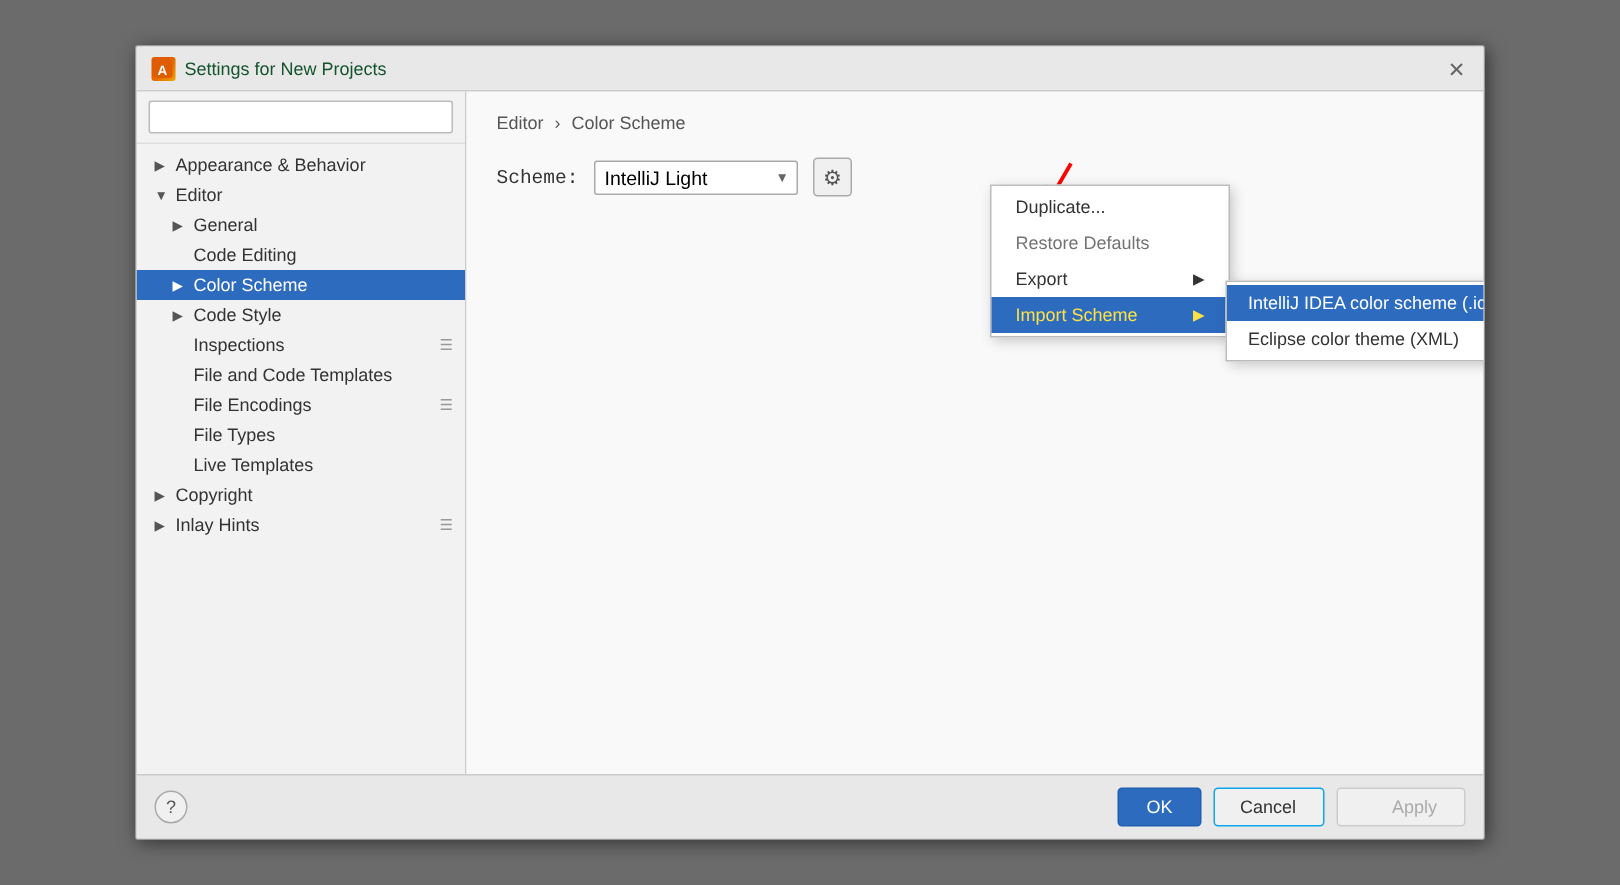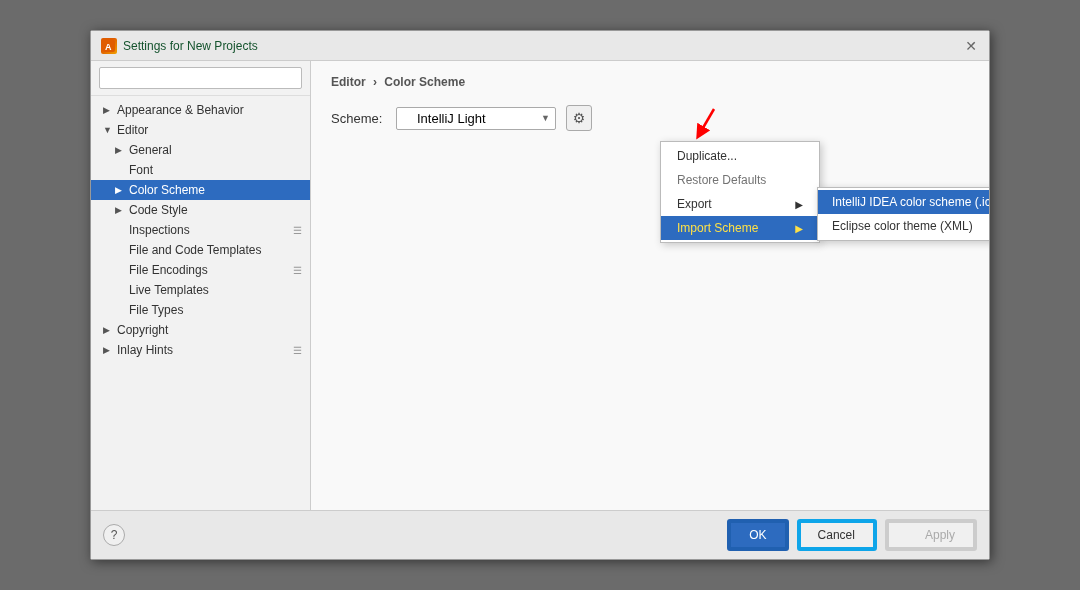--- a/index.html
+++ b/index.html
@@ -131,45 +131,45 @@
     .main-content {
       flex: 1;
       padding: 14px 20px;
       background: #f9f9f9;
       position: relative;
     }
     .breadcrumb {
       font-size: 12px;
       color: #555;
       margin-bottom: 16px;
-      font-weight: bold;
     }
     .breadcrumb span {
       color: #555;
     }
     .breadcrumb span.sep {
       margin: 0 4px;
     }
     .scheme-row {
       display: flex;
       align-items: center;
       gap: 10px;
       margin-bottom: 10px;
     }
     .scheme-label {
       font-size: 13px;
       color: #333;
       min-width: 55px;
+      font-family: Liberation Mono, monospace;
     }
     .scheme-select {
-      padding: 3px 20px;
+      padding: 3px 6px;
       border: 1px solid #aaa;
       background: white;
       font-size: 13px;
-      width: 160px;
+      width: 136px;
       border-radius: 2px;
       appearance: none;
       -webkit-appearance: none;
       padding-right: 20px;
       position: relative;
     }
     .scheme-select-wrapper {
       position: relative;
       display: inline-block;
     }
@@ -192,21 +192,21 @@
       cursor: pointer;
       display: flex;
       align-items: center;
       justify-content: center;
       font-size: 14px;
       color: #555;
     }
     
     .dropdown-menu {
       position: absolute;
-      top: 80px;
+      top: 62px;
       left: 349px;
       background: white;
       border: 1px solid #bbb;
       box-shadow: 2px 2px 8px rgba(0,0,0,0.2);
       z-index: 100;
       min-width: 160px;
       padding: 2px 0;
     }
     .menu-item {
       padding: 5px 16px;
@@ -281,21 +281,21 @@
     }
     .footer-right {
       display: flex;
       gap: 8px;
     }
     .btn {
       padding: 5px 18px;
       font-size: 12px;
       border-radius: 3px;
       cursor: pointer;
-      border: 4px solid #0ea5e9;
+      border: 1px solid #0ea5e9;
     }
     .btn-ok {
       background: #2d6bbf;
       color: white;
       border-color: #2060b0;
     }
     .btn-cancel {
       background: #f0f0f0;
       color: #333;
       padding-left: 17px;
@@ -342,25 +342,25 @@
         <div class="tree-item parent">
           <span class="expand-icon">▼</span>
           <span>Editor</span>
         </div>
 
         <div class="tree-item indent1">
           <span class="expand-icon">▶</span>
           <span>General</span>
         </div>
 
-
-        <div class="tree-item indent1">
-          <span class="expand-icon"> </span>
-          <span>Font</span>
-        </div>
+        <div class="tree-item indent1">
+          <span class="expand-icon"> </span>
+          <span>Code Editing</span>
+        </div>
+
 
         <div class="tree-item indent1 selected">
           <span class="expand-icon">▶</span>
           <span>Color Scheme</span>
         </div>
 
         <div class="tree-item indent1">
           <span class="expand-icon">▶</span>
           <span>Code Style</span>
         </div>
@@ -377,26 +377,26 @@
         </div>
 
         <div class="tree-item indent1">
           <span class="expand-icon"> </span>
           <span>File Encodings</span>
           <span class="item-badge">☰</span>
         </div>
 
         <div class="tree-item indent1">
           <span class="expand-icon"> </span>
+          <span>File Types</span>
+        </div>
+
+        <div class="tree-item indent1">
+          <span class="expand-icon"> </span>
           <span>Live Templates</span>
-        </div>
-
-        <div class="tree-item indent1">
-          <span class="expand-icon"> </span>
-          <span>File Types</span>
         </div>
 
 
         <div class="tree-item">
           <span class="expand-icon">▶</span>
           <span>Copyright</span>
         </div>
 
         <div class="tree-item">
           <span class="expand-icon">▶</span>

